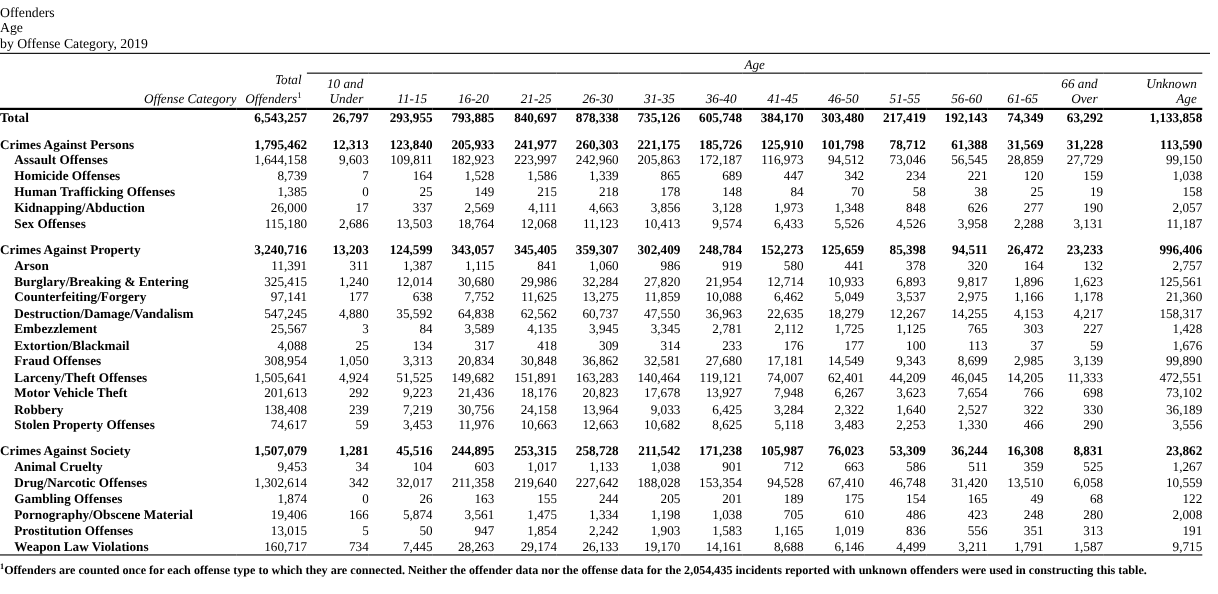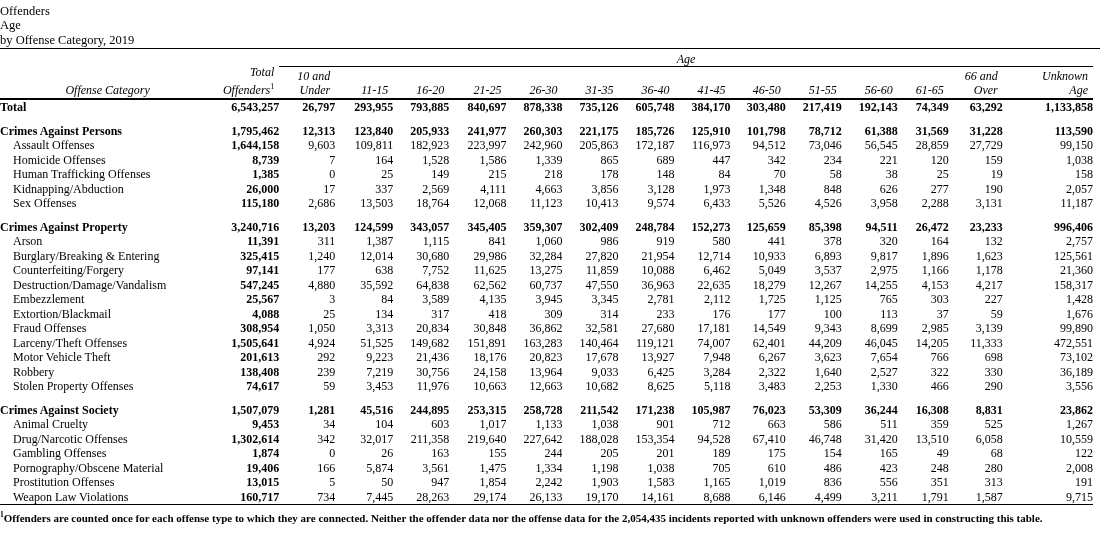--- a/index.html
+++ b/index.html
@@ -11,29 +11,29 @@
   .title-rule { border-bottom:1px solid #000; margin-top:1px; }
 
   table { border-collapse:collapse; table-layout:fixed; width:1093px; margin-top:0; }
   th, td { padding:0; margin:0; white-space:nowrap; overflow:hidden; }
 
   thead th { font-weight:normal; font-style:italic; font-size:12px; }
   tr.age-span th { text-align:center; padding-top:4px; line-height:13px; }
   tr.age-span th.spanned { border-bottom:1px solid #000; }
   tr.cols th { vertical-align:bottom; line-height:13.5px; padding-bottom:1px;
                border-bottom:2px solid #000; }
-  tr.cols th.cat-col { text-align:center; }
+  tr.cols th.cat-col { text-align:right; }
   tr.cols th.num-col { text-align:right; padding-right:5px; }
   tr.cols th sup { font-size:8px; font-style:normal; }
 
   tbody td { font-size:12px; height:14.5px; line-height:14.5px; }
-  tbody td.label { text-align:left; }
+  tbody td.label { text-align:left;font-weight:bold; }
   tbody tr.sub td.label { padding-left:13px; }
   tbody td.num { text-align:right; }
-  tbody td.totcol { font-weight:bold; }
+  tbody td.totcol { font-weight:normal; }
   tbody tr.total td, tbody tr.category td { font-weight:bold; }
   tbody tr.spacer td { height:9px; line-height:9px; font-size:1px; }
   tbody tr:last-child td { border-bottom:1.8px solid #000; }
 
   .footnote { font-size:11px; line-height:13px; padding-top:3px; white-space:nowrap;font-weight:bold; }
   .footnote sup { font-size:7.5px; }
 </style>
 </head>
 <body>
 

